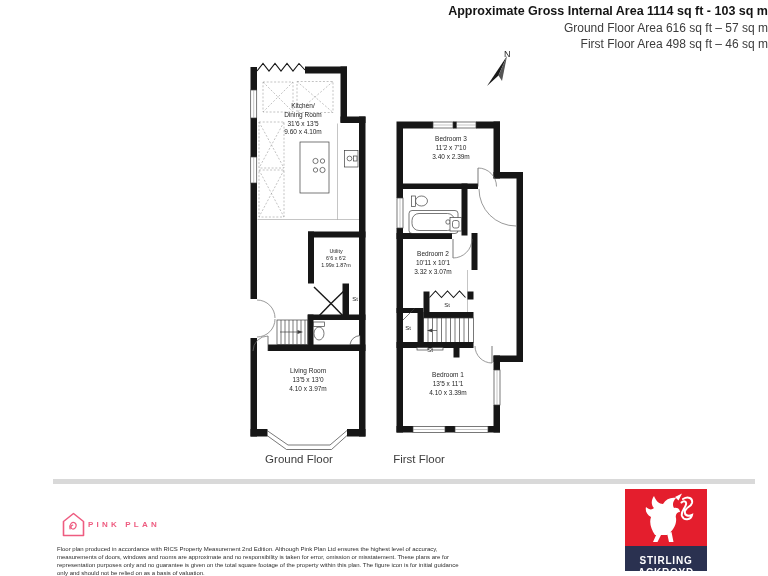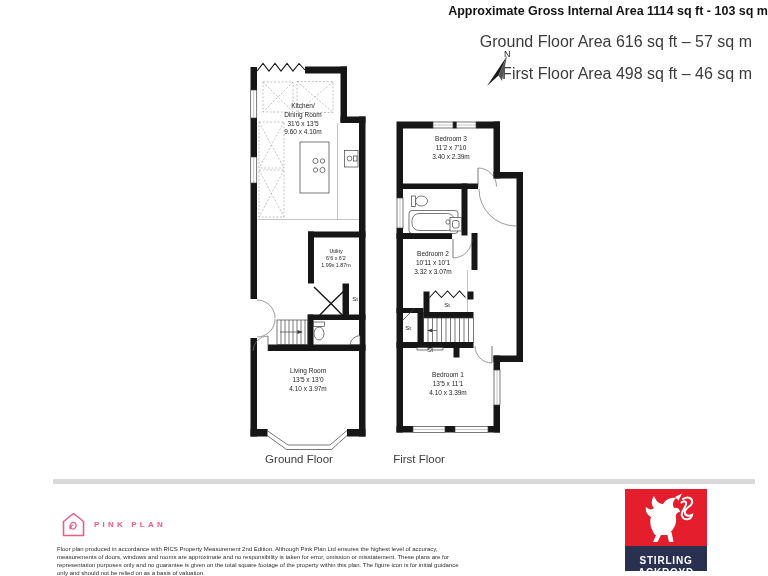--- a/index.html
+++ b/index.html
@@ -2,42 +2,42 @@
 <html><head>
 <meta charset="utf-8">
 <style>
   html,body{margin:0;padding:0;}
   body{width:768px;height:576px;background:#ffffff;overflow:hidden;
        font-family:"Liberation Sans","DejaVu Sans",sans-serif;position:relative;}
   .abs{position:absolute;}
   
   #header{top:4px;left:0;width:768px;text-align:right;color:#3c3c3c;}
   #header .t1{font-size:12.5px;font-weight:bold;color:#141414;margin:0 0 3px 0;}
-  #header .t2{font-size:16px;line-height:15.5px;margin:16px;}
+  #header .t2{font-size:12px;line-height:15.5px;margin:0;}
   
   svg.plan{position:absolute;}
   .wall{fill:#161616;stroke:none;}
   .thin{stroke:#3f3f3f;stroke-width:.7;fill:none;}
   .thinw{stroke:#3f3f3f;stroke-width:.7;fill:#ffffff;}
   .hair{stroke:#8a8a8a;stroke-width:.5;fill:none;}
   .arc{stroke:#6e6e6e;stroke-width:.7;fill:none;}
   .dash{stroke:#9a9a9a;stroke-width:.6;fill:none;stroke-dasharray:2 1.7;}
   .zig{stroke:#161616;stroke-width:1.1;fill:none;}
   .leaf{stroke:#161616;stroke-width:1.4;fill:none;}
   
   .room-label{position:absolute;transform:translateX(-50%);text-align:center;
       font-size:6.5px;line-height:8.8px;color:#1f1f1f;white-space:nowrap;}
   .room-label.small{font-size:5.4px;line-height:7.2px;}
   .st{position:absolute;transform:translateX(-50%);font-size:6px;color:#1f1f1f;white-space:nowrap;}
   .floor-label{position:absolute;transform:translateX(-50%);font-size:11.5px;color:#3c3c3c;white-space:nowrap;margin-left:8px;}
   #north-n{position:absolute;left:504px;top:49px;font-size:9px;color:#222;}
   
   #separator{left:53px;top:479px;width:702px;height:4.5px;background:#d9d9d9;}
   #pinkplan{left:62px;top:511px;height:26px;display:flex;align-items:center;}
-  #pinkplan .brand{margin-left:9px;font-size:8px;font-weight:bold;letter-spacing:3.2px;color:#ee5c80;}
+  #pinkplan .brand{margin-left:3px;font-size:8px;font-weight:bold;letter-spacing:3.2px;color:#ee5c80;}
   #disclaimer{left:57px;top:540px;width:402px;font-size:6px;line-height:7.9px;color:#2e2e2e;}
   #agency{left:625px;top:489px;width:82px;}
   #agency .red{width:82px;height:57px;background:#e41e2d;position:relative;}
   #agency .navy{width:82px;height:25px;background:#2a3150;color:#ffffff;text-align:center;
       font-weight:bold;font-size:10px;line-height:11.5px;letter-spacing:.8px;padding-top:9px;box-sizing:border-box;}
 </style>
 </head>
 <body>
 
 <div id="header" class="abs">

